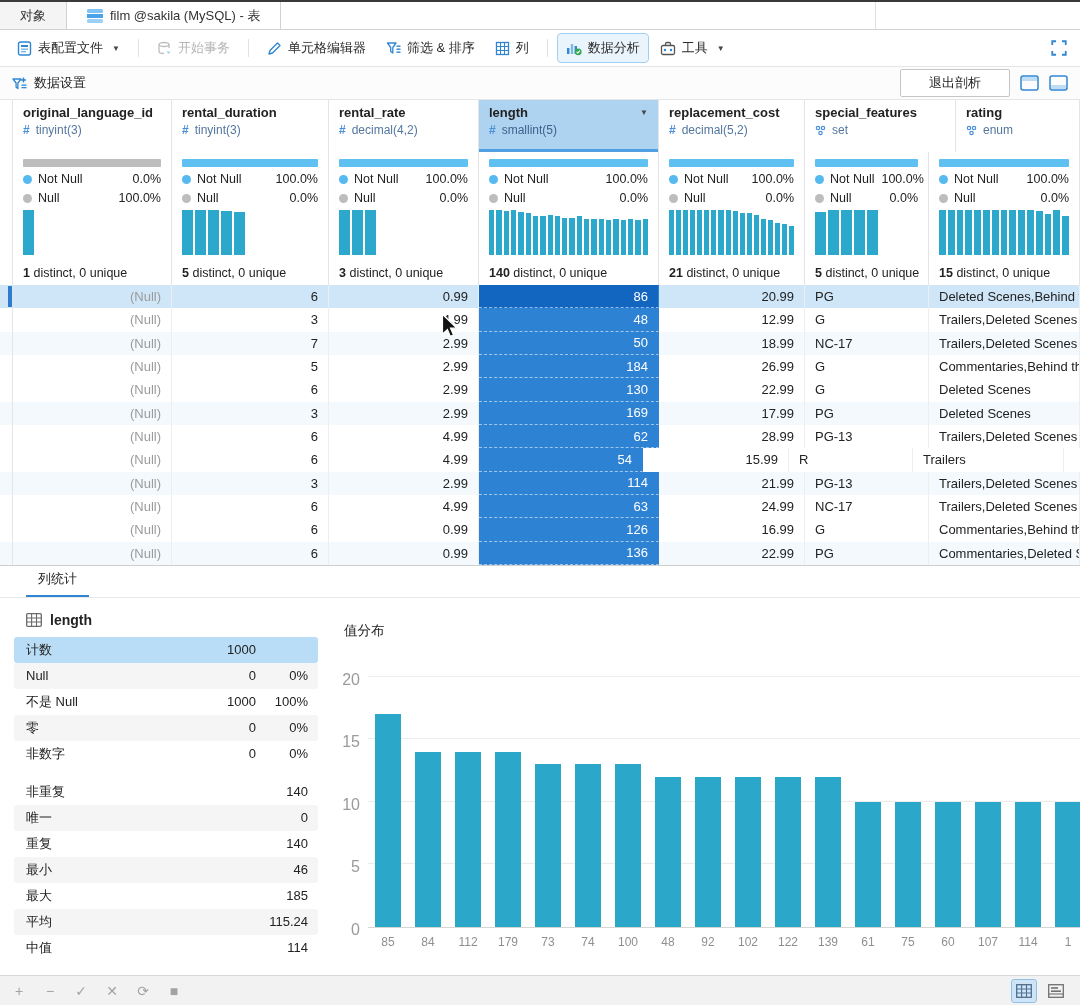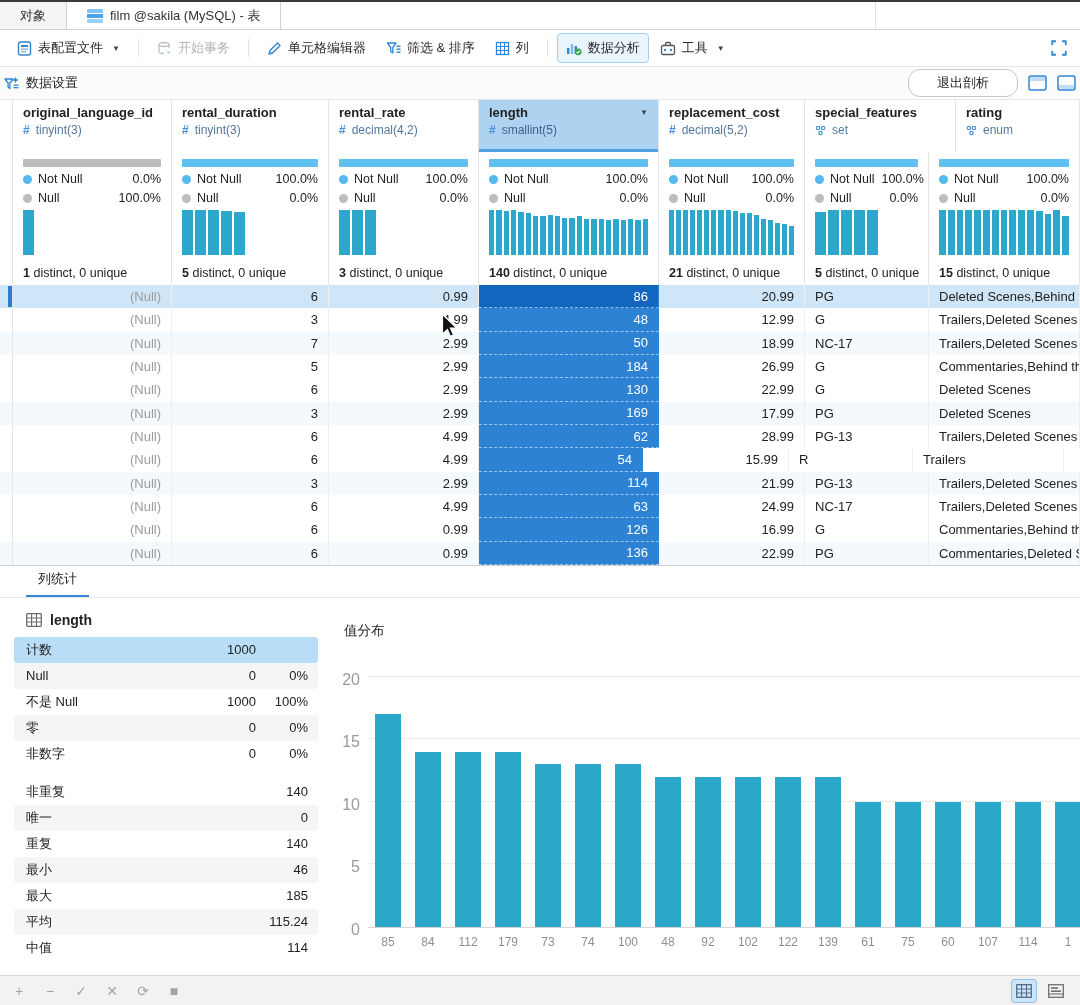--- a/index.html
+++ b/index.html
@@ -22,24 +22,24 @@
   .tbtn { display:flex; align-items:center; gap:6px; padding:5px 8px; border-radius:4px; font-size:13px;
           color:#2b2b2b; border:1px solid transparent; cursor:default; white-space:nowrap; }
   .tbtn.disabled { color:#b4b4b4; }
   .tbtn.active { background:#eaf4fd; border-color:#a5cff1; }
   .caret { font-size:8px; color:#444; margin-left:3px; }
   .tsep { width:1px; height:18px; background:#e2e2e2; margin:0 7px; flex:0 0 auto; }
   .tb-right { margin-left:auto; display:flex; align-items:center; padding-right:4px; }
 
   
   .subbar { height:33px; background:#fcfcfc; border-bottom:1px solid #e6e6e6; display:flex; align-items:center;
-            padding:0 4px; flex:0 0 auto; }
+            padding:0 12px; flex:0 0 auto; }
   .dsitem { display:flex; align-items:center; gap:7px; font-size:13px; }
   .sub-right { margin-left:auto; display:flex; align-items:center; gap:10px; }
-  .exitbtn { padding:4px 28px; border:1px solid #c6c6c6; background:#fff; border-radius:12px; font-size:13px; color:#222; }
+  .exitbtn { padding:4px 28px; border:1px solid #c6c6c6; background:#fff; border-radius:2px; font-size:13px; color:#222; }
   .layicon { display:flex; align-items:center; }
 
   
   .gridwrap { flex:0 0 auto; display:flex; flex-direction:column; border-bottom:1px solid #cfcfcf; background:#fff; }
   .ghead, .gstats, .drow { display:flex; }
   .gcell { flex:0 0 auto; border-right:1px solid #e5e5e5; overflow:hidden; }
   .hcell { height:52px; padding:5px 10px 3px; }
   .hname { font-weight:bold; font-size:13px; display:flex; align-items:center; justify-content:space-between; white-space:nowrap; }
   .htype { font-size:12px; color:#53779f; display:flex; align-items:center; gap:6px; margin-top:3px; white-space:nowrap; }
   .hashsign { color:#4a90d9; font-weight:bold; font-size:12px; }

